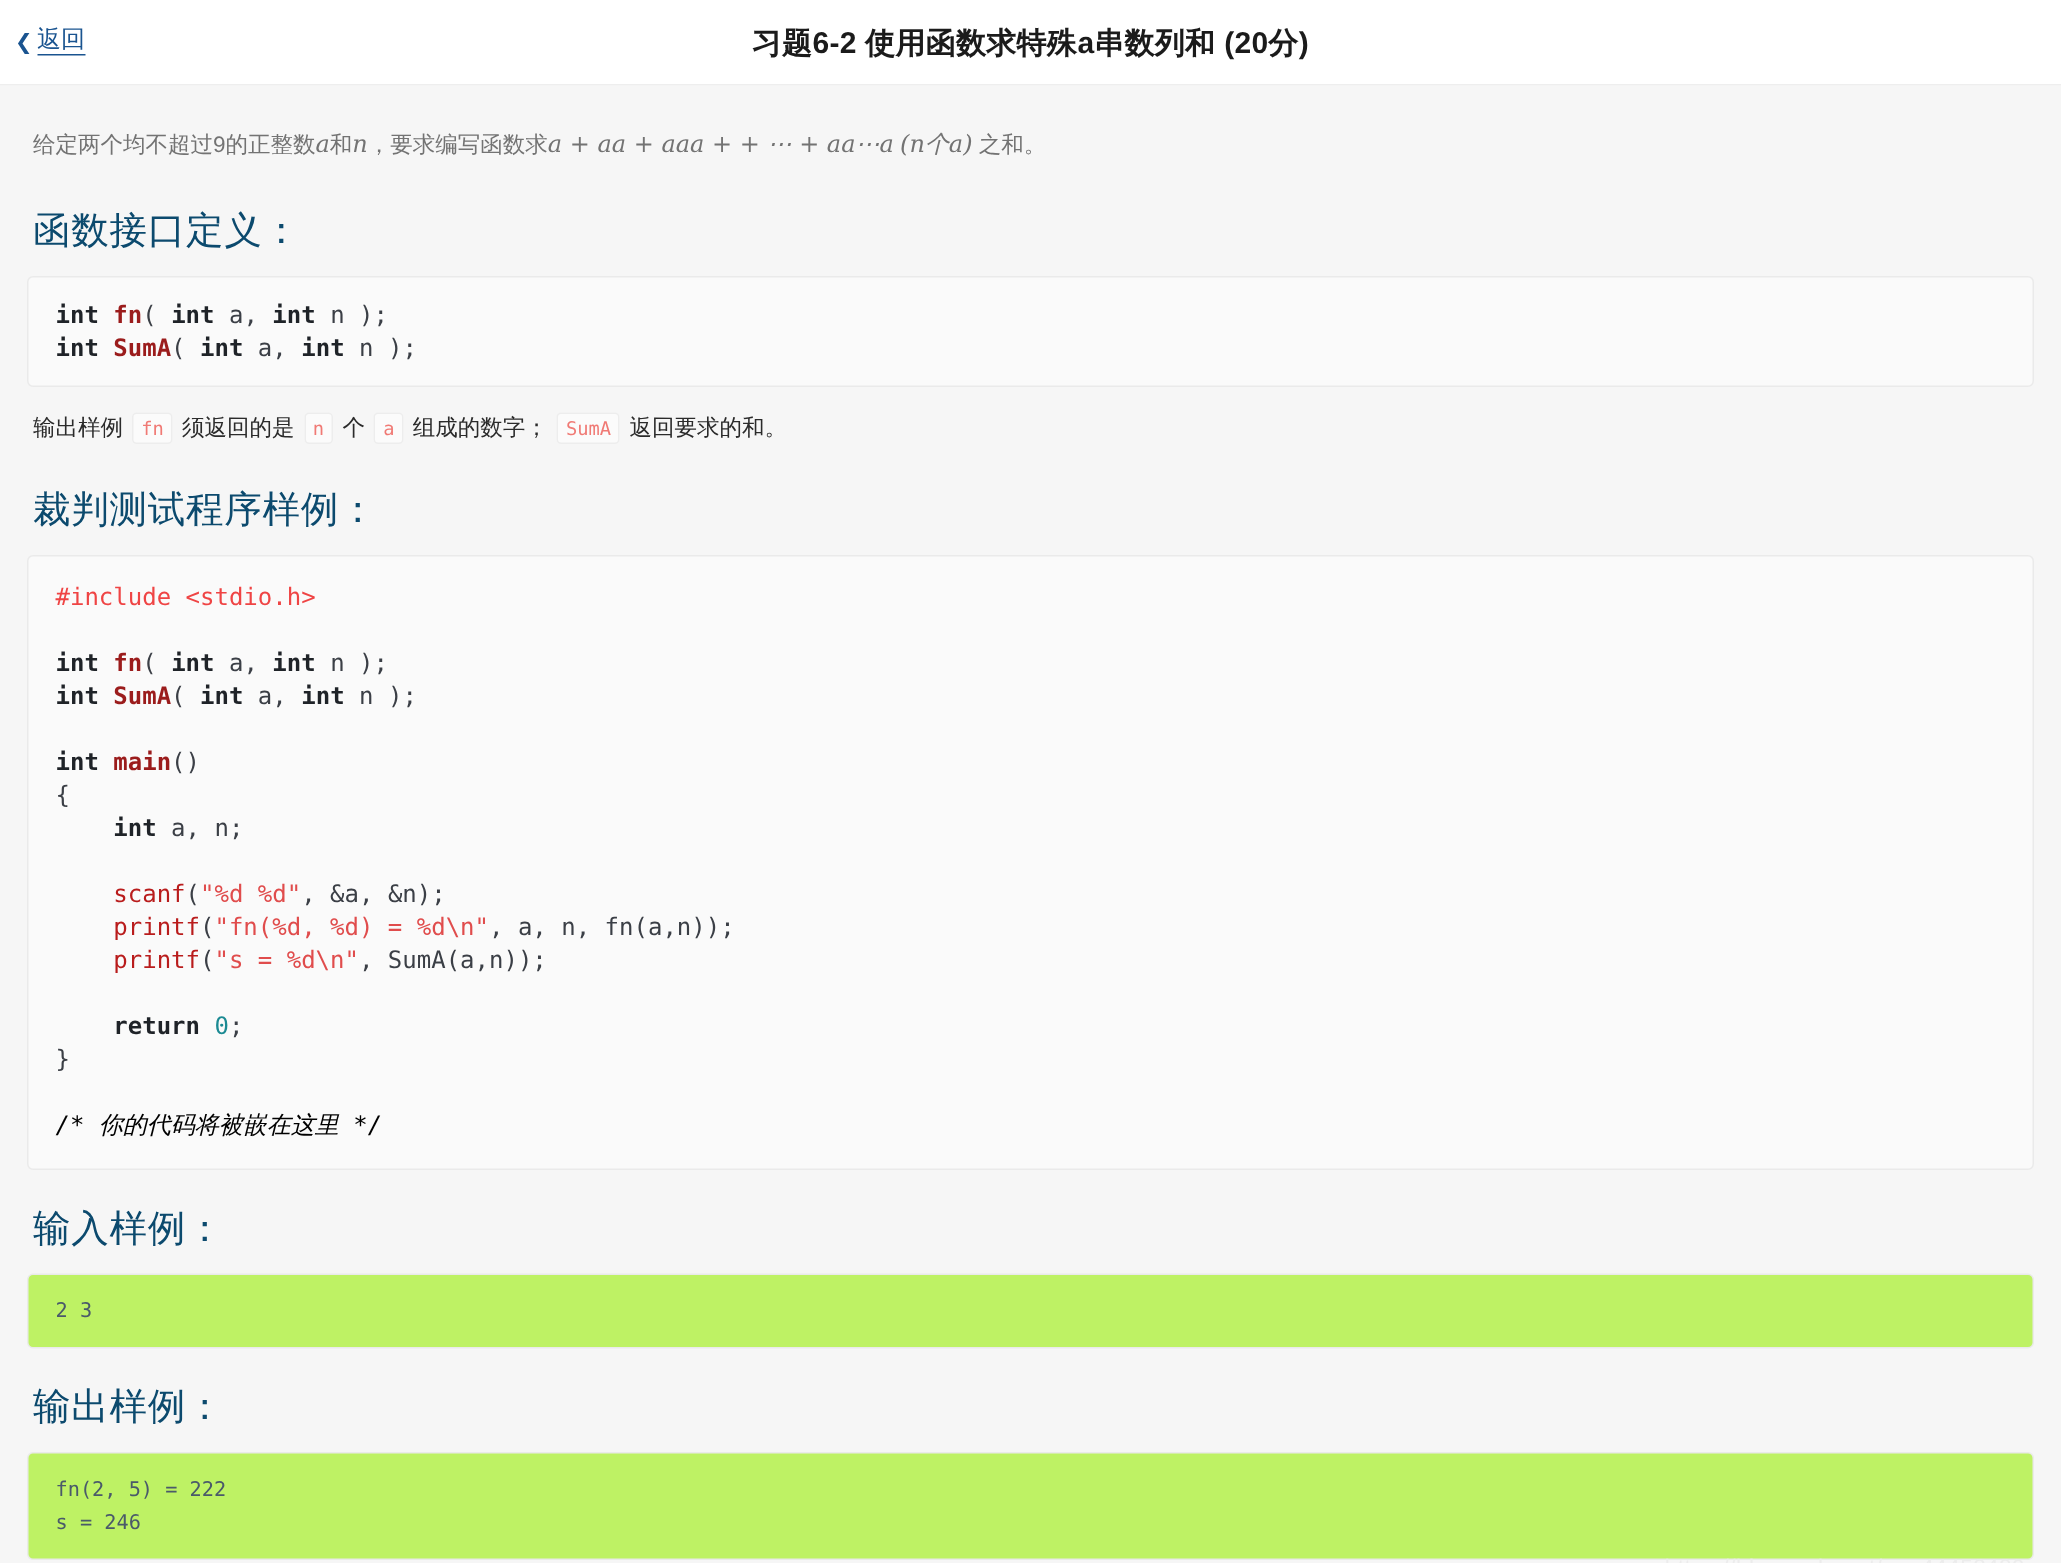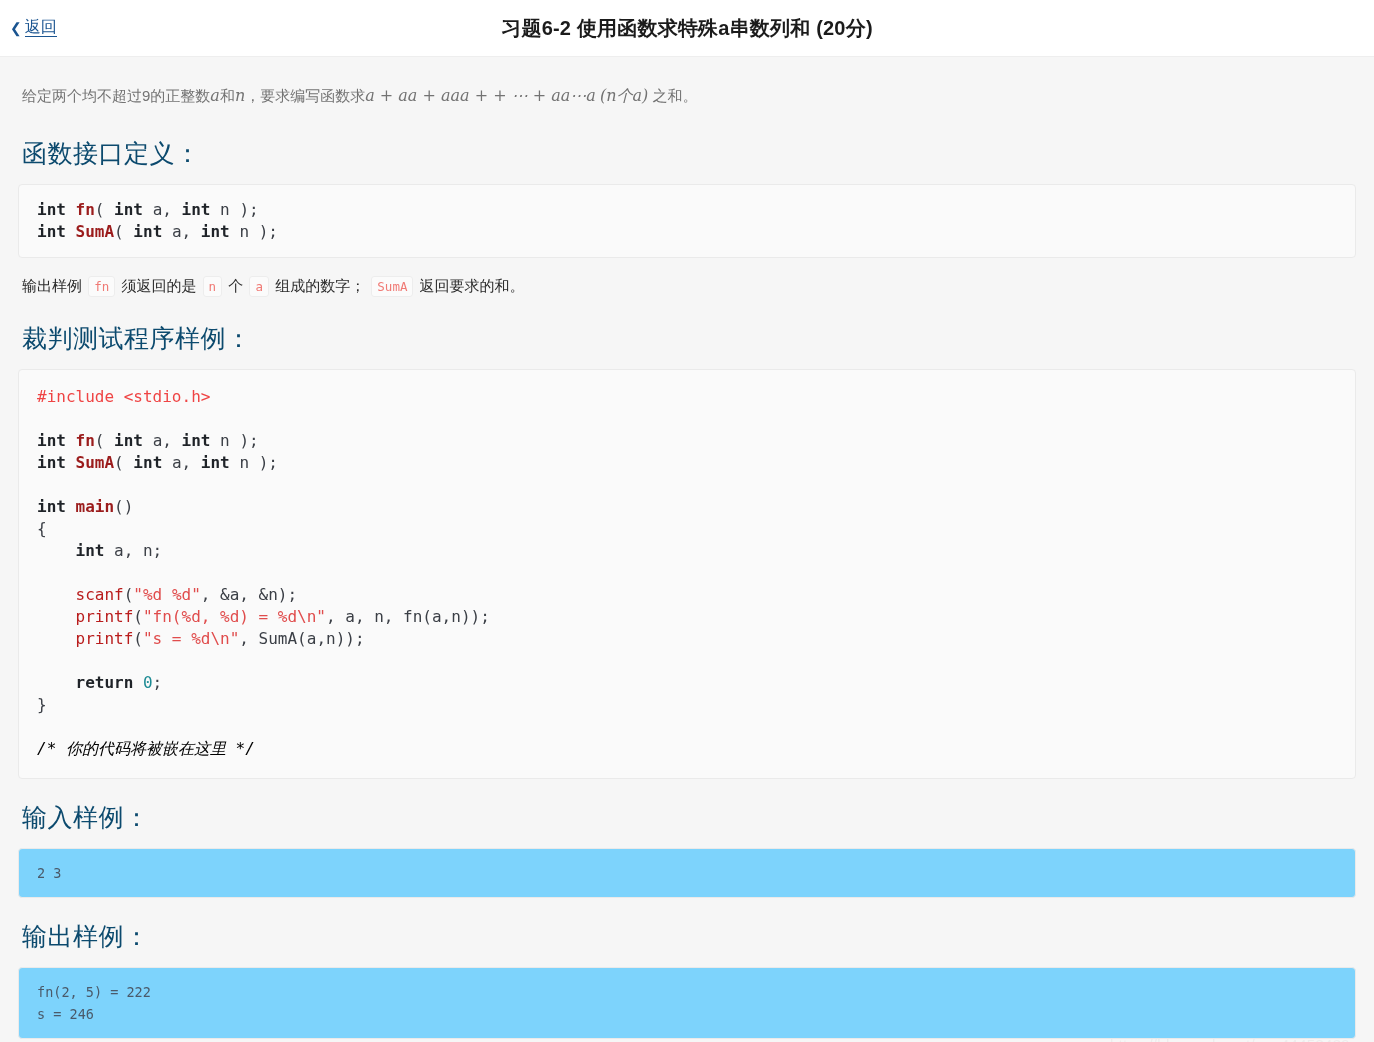--- a/index.html
+++ b/index.html
@@ -120,21 +120,21 @@
     color: #f07a75;
     background: #fbfbfb;
     border: 1px solid #ededed;
     border-radius: 3px;
     padding: 2px 5px;
     margin: 0 2px;
   }
 
   
   pre.sample {
-    background: #7dd3fc;
+    background: #bef264;
     border: 1px solid #eaeaea;
     border-radius: 4px;
     margin: 0;
     padding: 13px 18px;
     font-family: "DejaVu Sans Mono", "Liberation Mono", monospace;
     font-size: 13.5px;
     line-height: 22px;
     color: #4a5a6a;
     white-space: pre;
   }

